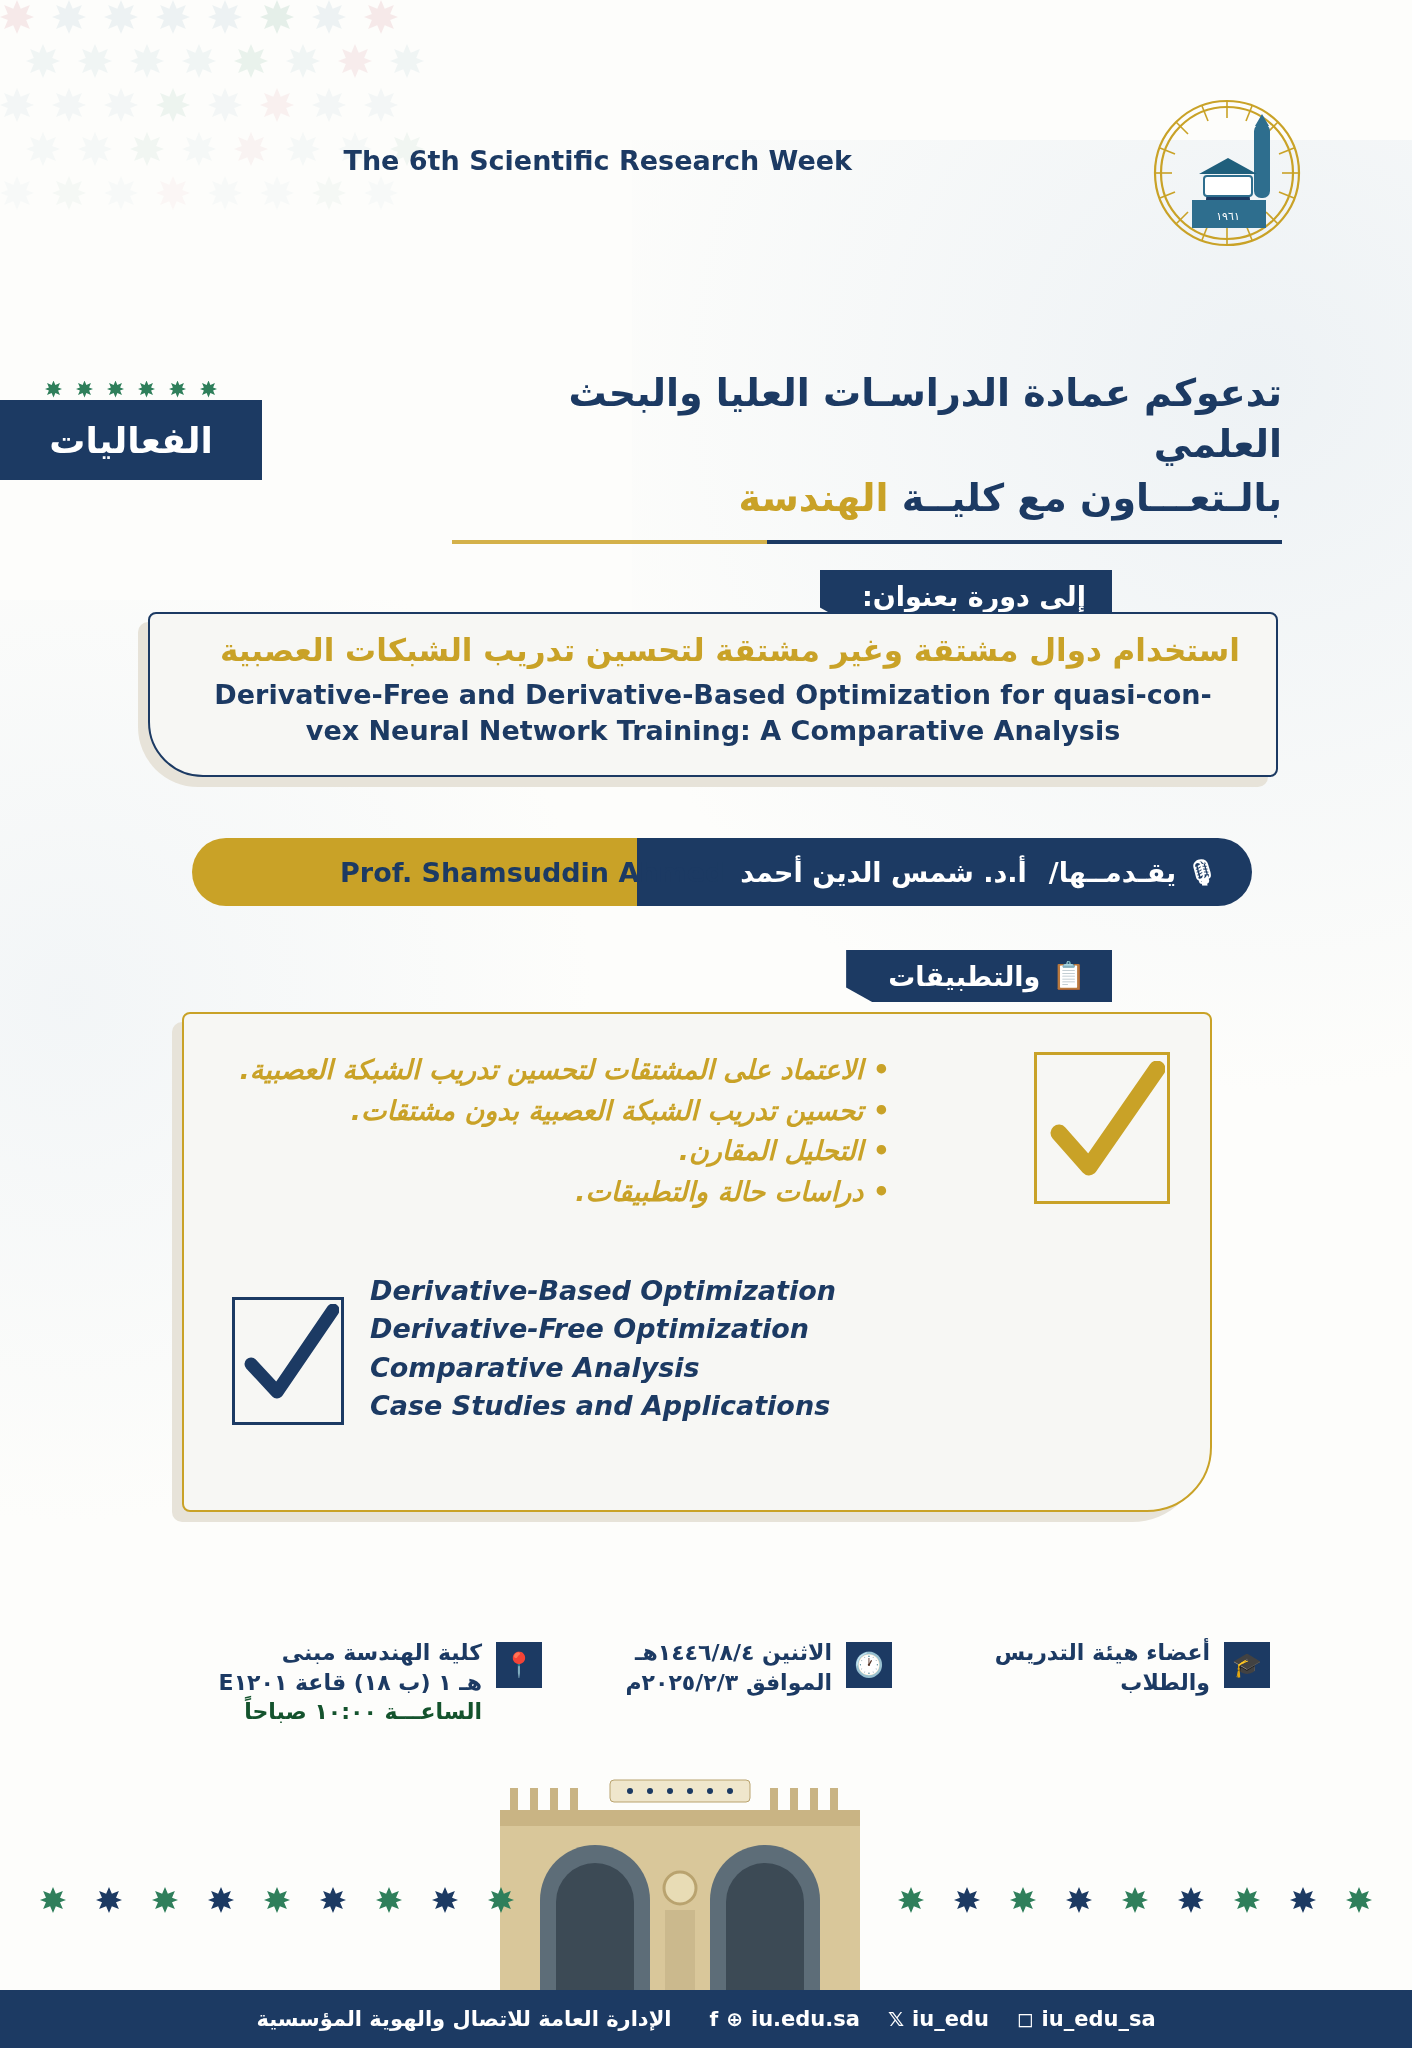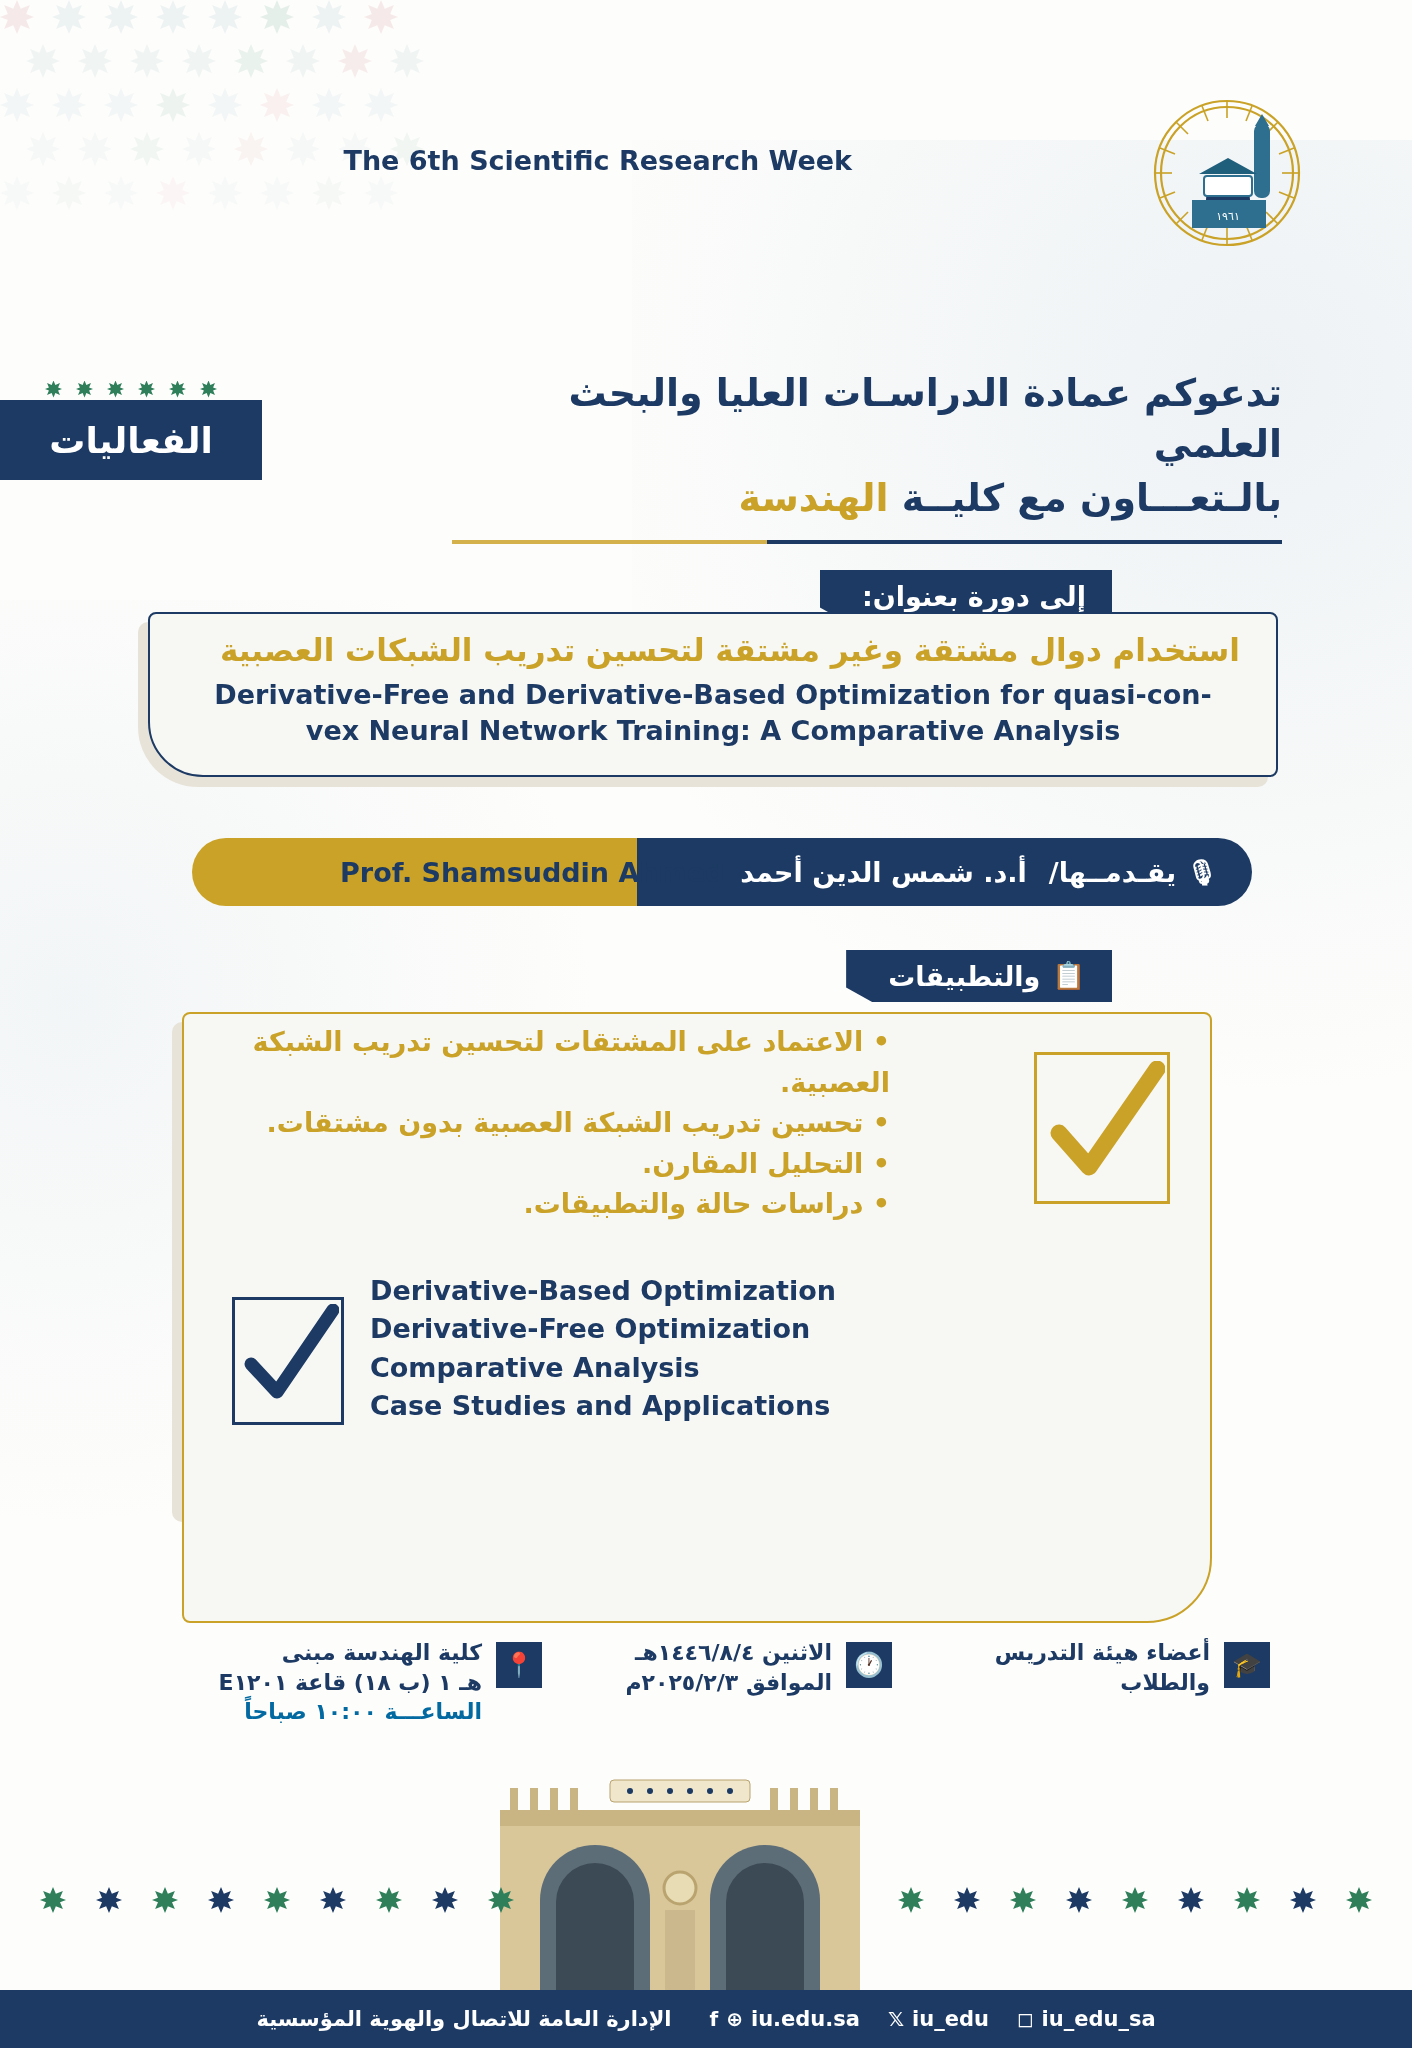--- a/index.html
+++ b/index.html
@@ -132,25 +132,26 @@
   .speaker .lbl { margin-left: 22px; }
   .speaker .nm-ar { color: #fff; }
   .speaker .nm-en { direction: ltr; color: #1c3a63; margin-right: 16px; }
 
   
   .axes-shadow {
     position: absolute; left: 172px; top: 1022px; width: 1030px; height: 500px;
     background: #e7e3d9; border-radius: 10px 10px 70px 10px;
   }
   .axes-card {
-    position: absolute; left: 182px; top: 1012px; width: 1030px; height: 611px;
+    position: absolute; left: 182px; top: 1012px; width: 1030px; height: 500px;
     background: #f7f7f4;
     border: 2px solid #c9a227;
     border-radius: 8px 8px 65px 8px;
-    padding: 8px 30px;
+    padding: 36px 30px;
+    font-style: italic;
   }
   .axes-ar {
     text-align: right; font-size: 27px; font-weight: bold; color: #c9a227;
     line-height: 1.5; width: 660px; margin-right: 290px;
   }
   .axes-check-gold {
     position: absolute; right: 40px; top: 38px; width: 136px; height: 152px;
     border: 3px solid #c9a227;
   }
   .axes-check-gold svg { position: absolute; left: 8px; top: 6px; }
@@ -171,21 +172,21 @@
   .info-strip { position: absolute; left: 0; top: 1630px; width: 1412px; height: 120px; }
   .info-item {
     position: absolute; display: flex; align-items: flex-start; gap: 14px; direction: rtl;
   }
   .info-icon {
     width: 46px; height: 46px; background: #1c3a63; color: #fff;
     display: flex; align-items: center; justify-content: center; font-size: 24px; flex: none;
     margin-top: 4px;
   }
   .info-text { text-align: right; font-size: 22px; font-weight: bold; color: #1c3a63; line-height: 1.35; }
-  .info-text .gold { color: #0369a1; }
+  .info-text .gold { color: #14532d; }
 
   .info-audience { right: 142px; top: 8px; }
   .info-date { right: 520px; top: 8px; }
   .info-place { right: 870px; top: 8px; }
 
   
   .gate { position: absolute; left: 470px; top: 1770px; width: 420px; height: 220px; }
 
   
   .bottom-stars { position: absolute; top: 1880px; height: 40px; display: flex; gap: 30px; align-items: center; }

